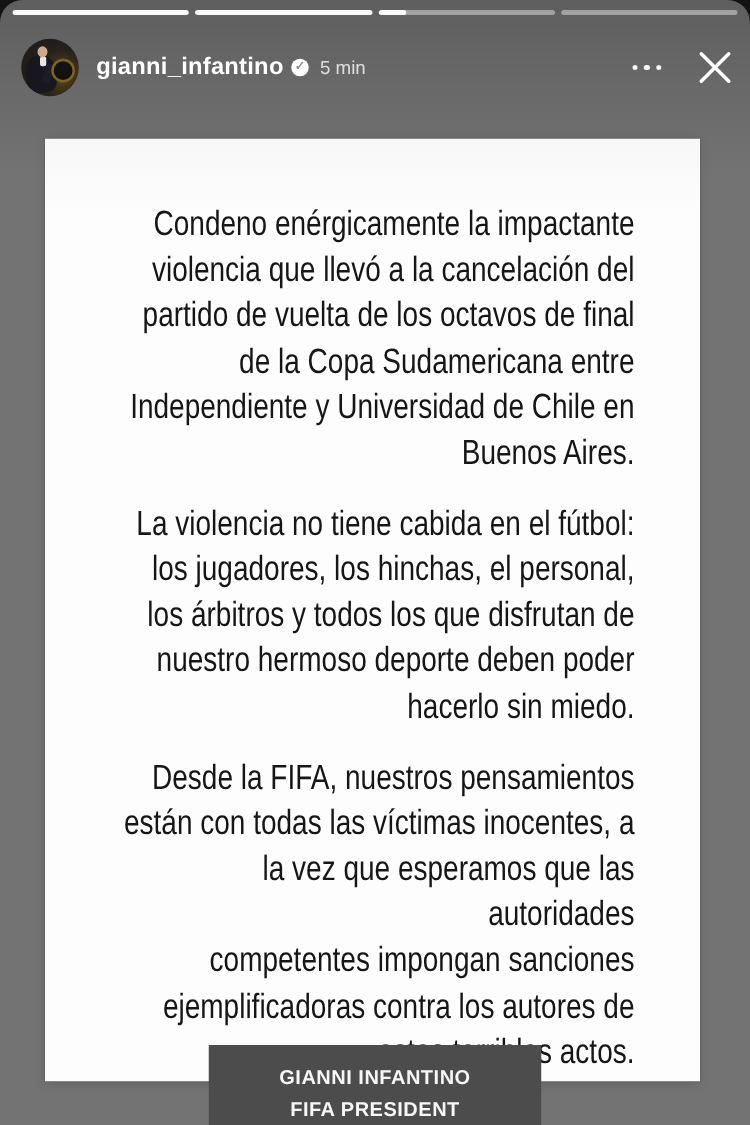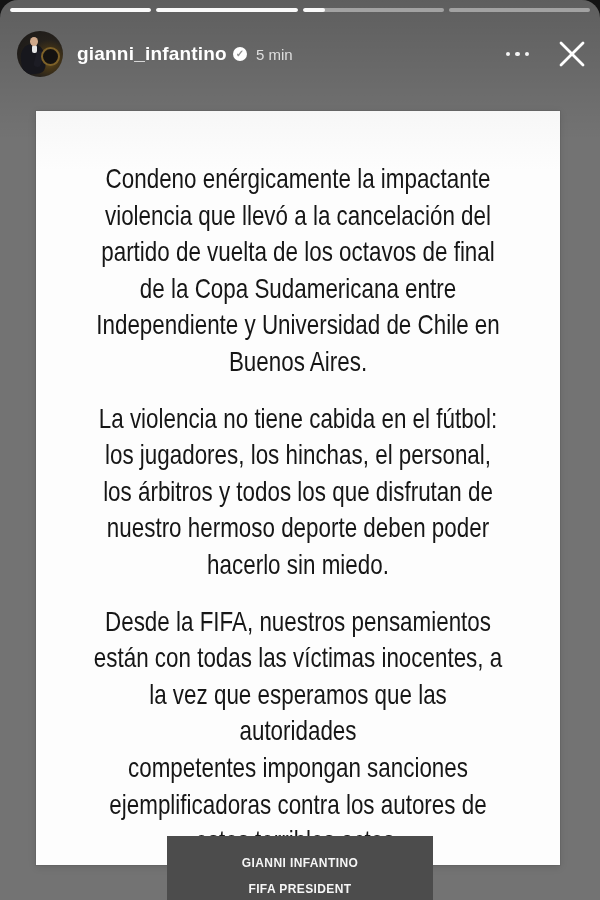--- a/index.html
+++ b/index.html
@@ -62,21 +62,21 @@
   .header-right { margin-left: auto; display: flex; align-items: center; }
   .more-btn { display: flex; gap: 5px; align-items: center; padding: 6px; cursor: pointer; }
   .more-btn .dot { width: 4.5px; height: 4.5px; border-radius: 50%; background: #f4f4f4; }
   .close-btn { margin-left: 22px; margin-right: 13px; cursor: pointer; display: flex; }
   
   .card {
     position: absolute; left: 36px; top: 111px;
     width: 524px; height: 754px;
     background: linear-gradient(to bottom, #f7f7f7, #fdfdfd 60px);
     box-shadow: 0 0 0 1px rgba(0,0,0,0.05), 0 2px 8px rgba(0,0,0,0.12);
-    text-align: center;
+    text-align: right;
     padding-top: 50px;
   }
   .card p {
     color: #161616;
     font-size: 28px;
     line-height: 36.6px;
     font-weight: 400;
     white-space: pre-line;
     transform: scaleX(0.8);
     transform-origin: 50% 0;
@@ -84,21 +84,21 @@
   }
   
   .banner {
     position: absolute; left: 167px; top: 836px;
     width: 266px; height: 80px;
     background: #4c4c4c;
     text-align: center;
     padding-top: 14px;
   }
   .banner div {
-    color: #f6f6f6; font-size: 12px; font-weight: 700;
+    color: #f6f6f6; font-size: 16px; font-weight: 700;
     letter-spacing: 0.4px; line-height: 26px;
   }
 </style>
 </head>
 <body>
 
 <div class="story">
   <div class="scrim"></div>
 
   <div class="progress-row">

